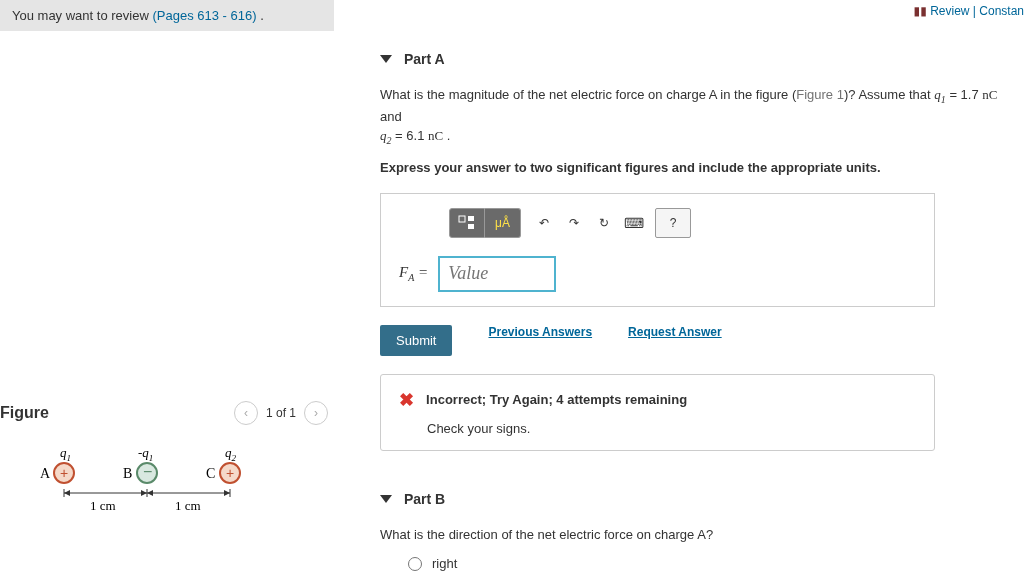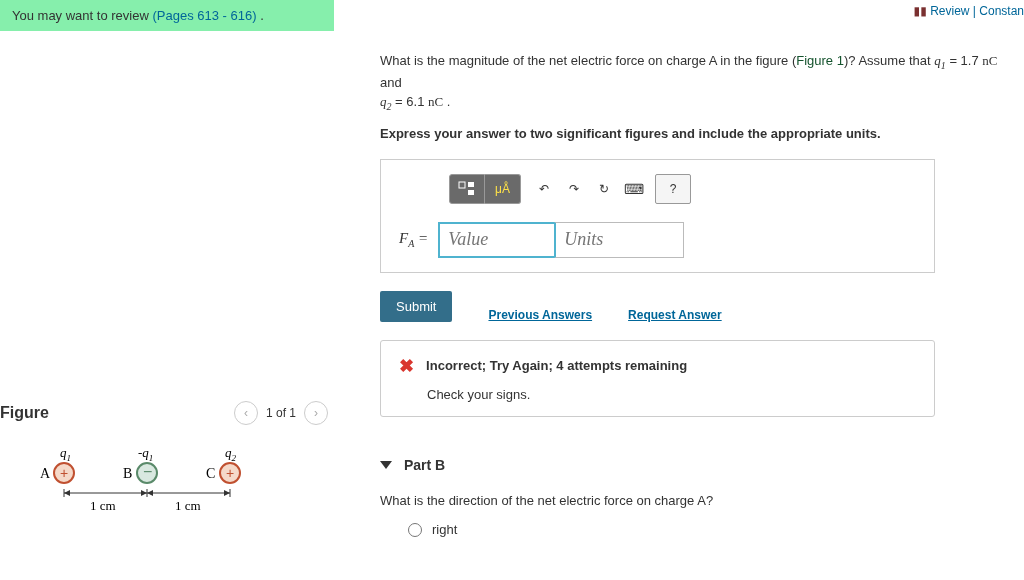--- a/index.html
+++ b/index.html
@@ -1,43 +1,43 @@
 <!DOCTYPE html>
 <html><head>
   <meta charset="utf-8">
   <style>
     * { box-sizing: border-box; margin: 0; padding: 0; }
     body { font-family: Arial, Helvetica, sans-serif; font-size: 13px; color: #333; background: #fff; width: 1024px; height: 580px; overflow: hidden; }
     .top-links { position: absolute; top: 4px; right: 0; font-size: 12px; color: #006699; }
-    .review-hint { background: #86efac; padding: 8px 12px; font-size: 13px; margin-right: 690px; }
+    .review-hint { background: #e5e5e5; padding: 8px 12px; font-size: 13px; margin-right: 690px; }
     .review-hint a { color: #006699; text-decoration: none; }
     .main { display: flex; }
     .left-col { width: 340px; padding: 0; }
     .right-col { flex: 1; padding: 20px 10px 0 40px; }
     .part-header { display: flex; align-items: center; margin-bottom: 18px; }
     .part-header .triangle { width: 0; height: 0; border-left: 6px solid transparent; border-right: 6px solid transparent; border-top: 8px solid #333; margin-right: 12px; }
     .part-header .title { font-weight: bold; font-size: 14px; }
     .question-text { margin-bottom: 12px; line-height: 1.5; }
-    .question-text a { color: #14532d; text-decoration: none; }
+    .question-text a { color: #737373; text-decoration: none; }
     .var { font-style: italic; font-family: "Times New Roman", serif; }
     .sub { font-size: 10px; vertical-align: sub; }
     .instruction { font-weight: bold; margin-bottom: 18px; }
     .answer-box { border: 1px solid #ccc; padding: 14px 18px; width: 555px; margin-bottom: 18px; }
     .toolbar { display: flex; align-items: center; gap: 0; margin-bottom: 18px; margin-left: 50px; }
     .tb-btn { border: 1px solid #999; background: #6a6a6a; color: #fde047; width: 36px; height: 30px; display: flex; align-items: center; justify-content: center; font-size: 12px; cursor: pointer; }
     .tb-btn.light { background: #f5f5f5; color: #333; margin-left: 6px; border-radius: 2px; }
     .tb-btn.plain { background: none; border: none; color: #333; width: 30px; }
     .tb-btn.first { border-radius: 3px 0 0 3px; }
     .tb-btn.second { border-left: none; border-radius: 0 3px 3px 0; }
     .tb-spacer { width: 8px; }
     .input-row { display: flex; align-items: center; }
     .fa-label { font-style: italic; font-family: "Times New Roman", serif; font-size: 15px; margin-right: 10px; }
     .value-input { width: 118px; height: 36px; border: 2px solid #4fb3cf; font-style: italic; font-family: "Times New Roman", serif; font-size: 18px; color: #999; padding: 0 8px; }
     .units-input { width: 130px; height: 36px; border: 1px solid #bbb; border-left: 2px solid #4fb3cf; font-style: italic; font-family: "Times New Roman", serif; font-size: 18px; color: #999; padding: 0 8px; margin-left: -2px; }
-    .submit-row { display: flex; align-items: flex-end; gap: 18px; margin-bottom: 18px; }
+    .submit-row { display: flex; align-items: flex-start; gap: 18px; margin-bottom: 18px; }
     .submit-btn { background: #336e8a; color: #fff; border: none; padding: 8px 16px; font-size: 13px; cursor: pointer; border-radius: 2px; }
     .link-text { color: #006699; font-size: 12px; text-decoration: underline; cursor: pointer; font-weight: bold; margin-left: 18px; }
     .feedback-box { border: 1px solid #ccc; padding: 14px 18px; width: 555px; border-radius: 3px; }
     .feedback-header { display: flex; align-items: center; font-weight: bold; margin-bottom: 10px; }
     .x-icon { color: #d9362e; font-size: 18px; margin-right: 12px; font-weight: bold; }
     .feedback-sub { margin-left: 28px; font-size: 13px; }
     .figure-section { margin-top: 370px; }
     .figure-header { display: flex; align-items: center; justify-content: space-between; padding: 0 12px 10px 0; }
     .figure-title { font-weight: bold; font-size: 16px; }
     .figure-nav { display: flex; align-items: center; gap: 8px; font-size: 12px; }
@@ -93,20 +93,24 @@
         <line x1="117" y1="48" x2="200" y2="48" stroke="#333" stroke-width="1"></line>
         <line x1="200" y1="44" x2="200" y2="52" stroke="#333"></line>
         <polygon points="117,48 123,45 123,51" fill="#333"></polygon>
         <polygon points="200,48 194,45 194,51" fill="#333"></polygon>
         <text x="145" y="65" font-family="Times New Roman" font-size="13">1 cm</text>
       </svg>
     </div>
   </div>
 
   <div class="right-col">
+    <div class="part-header">
+      <div class="triangle"></div>
+      <span class="title">Part A</span>
+    </div>
 
     <div class="question-text">
       <span>What is the magnitude of the net electric force on charge A in the figure (</span><a href="#">Figure 1</a><span>)? Assume that </span><span class="var">q<span class="sub">1</span></span><span> = 1.7 </span><span class="units-nc">nC</span><span> and </span><br><span class="var">q<span class="sub">2</span></span><span> = 6.1 </span><span class="units-nc">nC</span><span> .</span>
     </div>
 
     <div class="instruction">Express your answer to two significant figures and include the appropriate units.</div>
 
     <div class="answer-box">
       <div class="toolbar">
         <div class="tb-btn first">
@@ -120,21 +124,20 @@
         <div class="tb-spacer"></div>
         <div class="tb-btn plain">↶</div>
         <div class="tb-btn plain">↷</div>
         <div class="tb-btn plain">↻</div>
         <div class="tb-btn plain" style="font-size:14px;">⌨</div>
         <div class="tb-btn light">?</div>
       </div>
       <div class="input-row">
         <span class="fa-label"><span>F</span><span class="sub">A</span><span> = </span></span>
         <input class="value-input" placeholder="Value" style="">
-        <input class="units-input" placeholder="Units" style="">
       </div>
     </div>
 
     <div class="submit-row">
       <button class="submit-btn">Submit</button>
       <span class="link-text">Previous Answers</span>
       <span class="link-text">Request Answer</span>
     </div>
 
     <div class="feedback-box">

